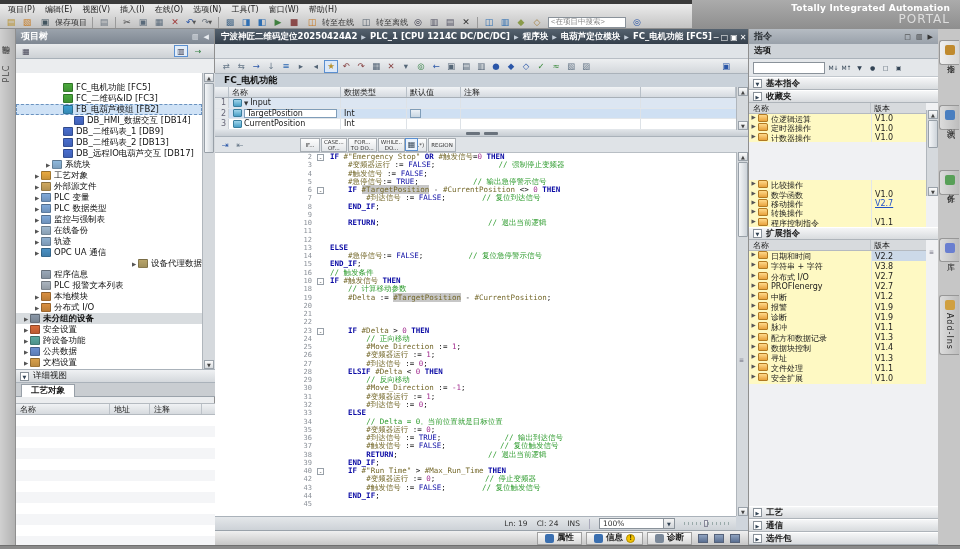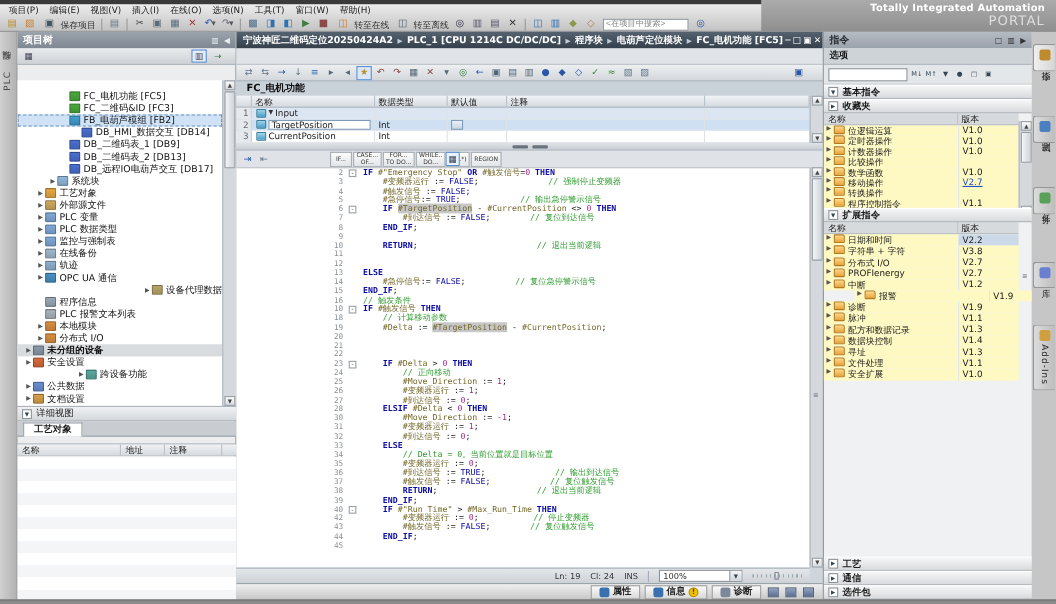--- a/index.html
+++ b/index.html
@@ -330,21 +330,21 @@
         <div class="trow band" style="padding-left: 6px;">
           <span class="arr">▶</span>
           <span class="tic" style="background: linear-gradient(rgb(138, 152, 168), rgba(0, 0, 0, 0.133)), rgb(138, 152, 168);"></span>
           <span style="font-weight: bold;">未分组的设备</span>
         </div>
         <div class="trow" style="padding-left: 6px;">
           <span class="arr">▶</span>
           <span class="tic" style="background: linear-gradient(rgb(216, 106, 58), rgba(0, 0, 0, 0.133)), rgb(216, 106, 58);"></span>
           <span>安全设置</span>
         </div>
-        <div class="trow" style="padding-left: 6px; margin-left: 48px;">
+        <div class="trow" style="padding-left: 6px;">
           <span class="arr">▶</span>
           <span class="tic" style="background: linear-gradient(rgb(90, 168, 160), rgba(0, 0, 0, 0.133)), rgb(90, 168, 160);"></span>
           <span>跨设备功能</span>
         </div>
         <div class="trow" style="padding-left: 6px;">
           <span class="arr">▶</span>
           <span class="tic" style="background: linear-gradient(rgb(106, 143, 208), rgba(0, 0, 0, 0.133)), rgb(106, 143, 208);"></span>
           <span>公共数据</span>
         </div>
         <div class="trow" style="padding-left: 6px;">
@@ -600,20 +600,24 @@
         </div>
         <div class="cl">
           <span class="lnum">27</span>
           <span class="ct"><span class="tk-o">        </span><span class="tk-v">#到达信号</span><span class="tk-o"> := </span><span class="tk-n">0</span><span class="tk-o">;</span></span>
         </div>
         <div class="cl">
           <span class="lnum">28</span>
           <span class="ct"><span class="tk-o">    </span><span class="tk-k">ELSIF</span><span class="tk-o"> </span><span class="tk-v">#Delta</span><span class="tk-o"> &lt; </span><span class="tk-n">0</span><span class="tk-o"> </span><span class="tk-k">THEN</span></span>
         </div>
         <div class="cl">
+          <span class="lnum">29</span>
+          <span class="ct"><span class="tk-o">        </span><span class="tk-c">// 反向移动</span></span>
+        </div>
+        <div class="cl">
           <span class="lnum">30</span>
           <span class="ct"><span class="tk-o">        </span><span class="tk-v">#Move_Direction</span><span class="tk-o"> := </span><span class="tk-n">-1</span><span class="tk-o">;</span></span>
         </div>
         <div class="cl">
           <span class="lnum">31</span>
           <span class="ct"><span class="tk-o">        </span><span class="tk-v">#变频器运行</span><span class="tk-o"> := </span><span class="tk-n">1</span><span class="tk-o">;</span></span>
         </div>
         <div class="cl">
           <span class="lnum">32</span>
           <span class="ct"><span class="tk-o">        </span><span class="tk-v">#到达信号</span><span class="tk-o"> := </span><span class="tk-n">0</span><span class="tk-o">;</span></span>
@@ -753,21 +757,21 @@
           <span class="fold-ic"></span>
           <span class="lbl">定时器操作</span>
           <span class="ver">V1.0</span>
         </div>
         <div class="irow" style="height: 9.4px;">
           <span class="arr">▶</span>
           <span class="fold-ic"></span>
           <span class="lbl">计数器操作</span>
           <span class="ver">V1.0</span>
         </div>
-        <div class="irow" style="height: 9.4px;">
+        <div class="irow" style="height: 9.4px; margin-top: 38px;">
           <span class="arr">▶</span>
           <span class="fold-ic"></span>
           <span class="lbl">比较操作</span>
           <span class="ver"></span>
         </div>
         <div class="irow" style="height: 9.4px;">
           <span class="arr">▶</span>
           <span class="fold-ic"></span>
           <span class="lbl">数学函数</span>
           <span class="ver">V1.0</span>
@@ -828,21 +832,21 @@
           <span class="fold-ic"></span>
           <span class="lbl">PROFIenergy</span>
           <span class="ver">V2.7</span>
         </div>
         <div class="irow" style="height: 10.2px;">
           <span class="arr">▶</span>
           <span class="fold-ic"></span>
           <span class="lbl">中断</span>
           <span class="ver">V1.2</span>
         </div>
-        <div class="irow" style="height: 10.2px; margin-left: 28px;">
+        <div class="irow" style="height: 10.2px;">
           <span class="arr">▶</span>
           <span class="fold-ic"></span>
           <span class="lbl">报警</span>
           <span class="ver">V1.9</span>
         </div>
         <div class="irow" style="height: 10.2px;">
           <span class="arr">▶</span>
           <span class="fold-ic"></span>
           <span class="lbl">诊断</span>
           <span class="ver">V1.9</span>

